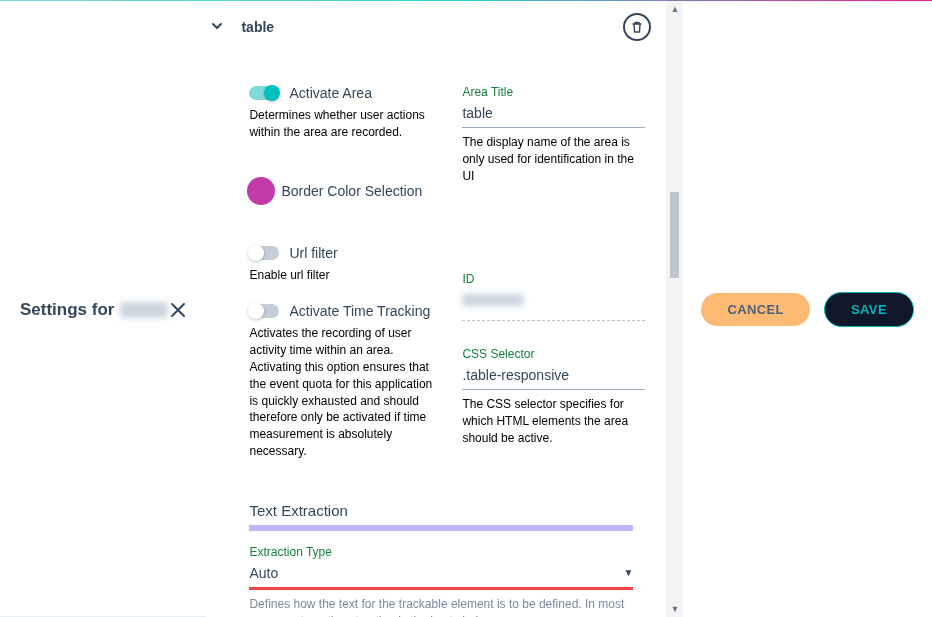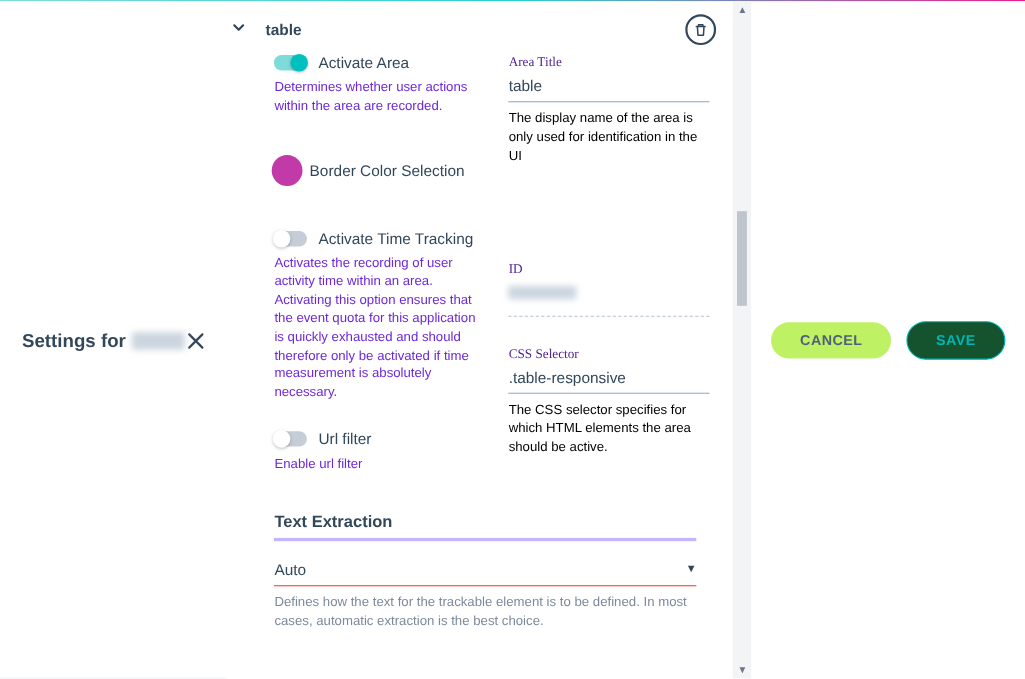--- a/index.html
+++ b/index.html
@@ -132,20 +132,21 @@
   }
 
   .cols {
     display: flex;
     gap: 30px;
     padding: 0 0 0 40px;
   }
   .col {
     flex: 1;
     min-width: 0;
+    margin-top: 36px;
   }
 
   .field {
     margin-bottom: 26px;
   }
   .field-compact { margin-bottom: 20px; }
 
   .toggle-row {
     display: flex;
     align-items: center;
@@ -171,44 +172,43 @@
   .toggle.on .knob { right: -1px; background: #00bfbf; }
   .toggle.off { background: #c5cdd6; }
   .toggle.off .knob { left: -1px; background: #ffffff; }
 
   .toggle-label {
     font-size: 14px;
     color: #33475b;
   }
   .help-text {
     font-size: 12px;
-    color: #6d28d9;
+    color: #000000;
     margin-top: 6px;
     line-height: 1.4;
     max-width: 380px;
   }
 
   .color-row {
     display: flex;
     align-items: center;
     gap: 6px;
     margin-left: -2px;
   }
   .color-swatch {
     width: 28px;
     height: 28px;
     border-radius: 50%;
     cursor: pointer;
   }
 
   .form-label {
     font-size: 12px;
-    color: #4c1d95;
+    color: #15803d;
     margin-bottom: 2px;
-    font-family: Liberation Serif, serif;
   }
   .form-input {
     width: 100%;
     border: none;
     border-bottom: 1px solid #99acc2;
     font-size: 14px;
     color: #33475b;
     padding: 4px 0 6px 0;
     background: transparent;
     outline: none;
@@ -231,36 +231,36 @@
     border-radius: 2px;
     margin-top: 6px;
   }
   .dotted-line {
     border-bottom: 1px dashed #b7c2d0;
     margin-top: 10px;
   }
 
   .section-title {
     font-size: 15px;
-    font-weight: 700;
-    color: #33475b;
-    border-bottom: 3px solid #c4b5fd;
+    font-weight: 400;
+    color: #33475b;
+    border-bottom: 6px solid #c4b5fd;
     padding: 6px 0;
     margin: 10px 0 14px 0;
   }
 
   .select-row {
     width: 400px;
     max-width: 100%;
   }
   .select {
     display: flex;
     align-items: center;
     justify-content: space-between;
-    border-bottom: 1px solid #ef4444;
+    border-bottom: 3px solid #ef4444;
     padding: 4px 0 6px 0;
     cursor: pointer;
   }
   .select .val { font-size: 14px; color: #33475b; }
   .select .caret { font-size: 10px; color: #33475b; }
 
   .modal-footer {
     border-top: 1px solid #eaeef2;
     padding: 14px 18px;
     display: flex;
@@ -275,26 +275,26 @@
     letter-spacing: 0.4px;
     padding: 9px 26px;
     border-radius: 20px;
     cursor: pointer;
     border: none;
     background: transparent;
     font-family: inherit;
   }
   .btn-cancel {
     color: #516078;
-    background: #bef264;
+    background: #fdba74;
   }
   .btn-save {
     color: #00b5b5;
     border: 1px solid #00b5b5;
-    background: #14532d;
+    background: #0f172a;
     text-align: right;
   }
 </style>
 </head>
 <body>
 
 <div class="topbar"></div>
 <div class="modal">
 
   <div class="modal-header">
@@ -341,40 +341,40 @@
               <div class="help-text">Determines whether user actions within the area are recorded.</div>
             </div>
 
             <div class="field" style="margin-top:36px;margin-bottom:40px;">
               <div class="color-row">
                 <div class="color-swatch" style="background:#c23aa7"></div>
                 <span class="toggle-label">Border Color Selection</span>
               </div>
             </div>
 
+            <div class="field field-compact">
+              <div class="toggle-row">
+                <div class="toggle off">
+                    <div class="knob"></div>
+                  </div>
+                <span class="toggle-label">Url filter</span>
+              </div>
+              <div class="help-text">Enable url filter</div>
+            </div>
+
             <div class="field">
               <div class="toggle-row">
                 <div class="toggle off">
                     <div class="knob"></div>
                   </div>
                 <span class="toggle-label">Activate Time Tracking</span>
               </div>
               <div class="help-text">Activates the recording of user activity time within an area. Activating this option ensures that the event quota for this application is quickly exhausted and should therefore only be activated if time measurement is absolutely necessary.</div>
             </div>
 
-            <div class="field field-compact">
-              <div class="toggle-row">
-                <div class="toggle off">
-                    <div class="knob"></div>
-                  </div>
-                <span class="toggle-label">Url filter</span>
-              </div>
-              <div class="help-text">Enable url filter</div>
-            </div>
-
           </div>
 
           <div class="col" style="padding-right:18px;">
 
             <div class="field">
               <div class="form-label">Area Title</div>
               <input class="form-input" value="table" style="">
               <div class="form-help">The display name of the area is only used for identification in the UI</div>
             </div>
 
@@ -390,20 +390,21 @@
               <div class="form-help">The CSS selector specifies for which HTML elements the area should be active.</div>
             </div>
 
           </div>
         </div>
 
         <div style="padding-left:40px; padding-right:30px;">
           <div class="section-title">Text Extraction</div>
 
           <div class="select-row">
+            <div class="form-label">Extraction Type</div>
             <div class="select">
               <span class="val">Auto</span>
               <span class="caret">▼</span>
             </div>
             <div class="form-help emph">Defines how the text for the trackable element is to be defined. In most cases, automatic extraction is the best choice.</div>
           </div>
 
         </div>
 
       </div>

